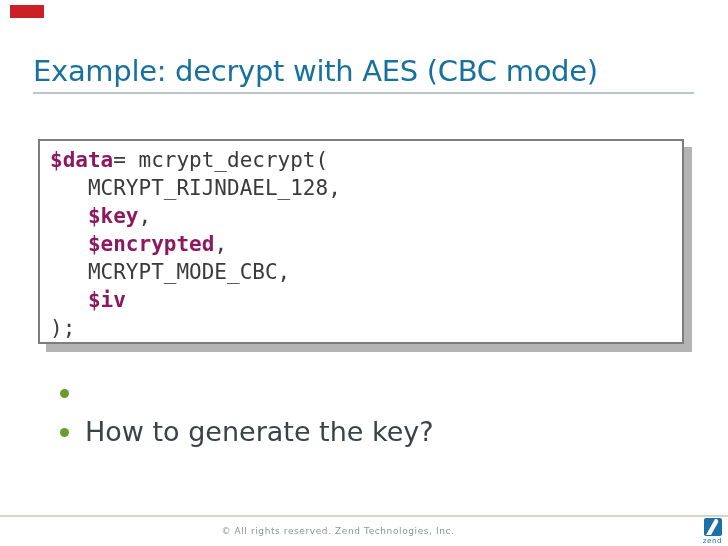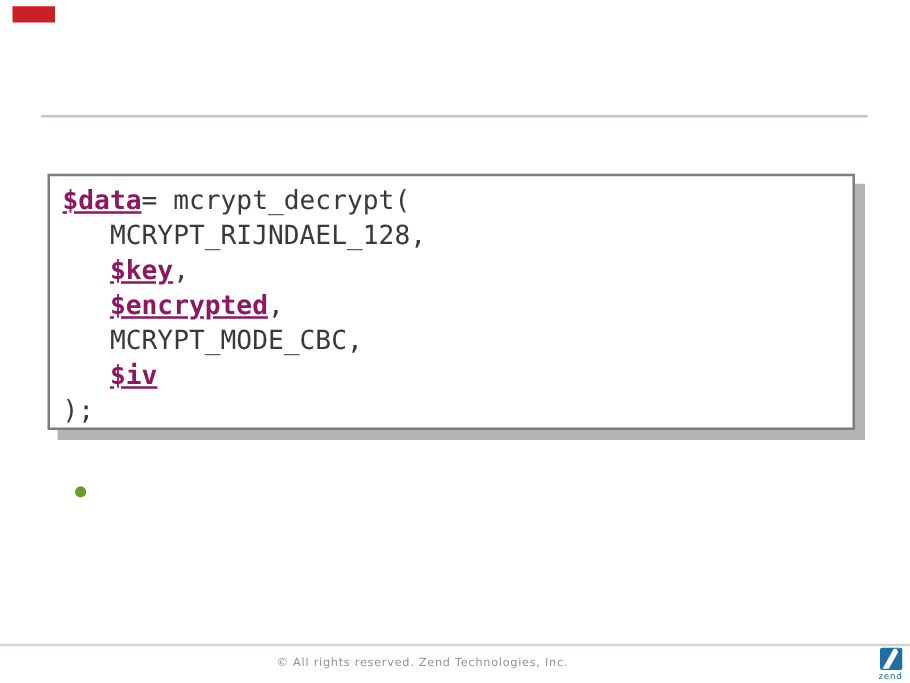--- a/index.html
+++ b/index.html
@@ -50,21 +50,20 @@
     padding: 5px 10px;
     font-family: "DejaVu Sans Mono", "Liberation Mono", monospace;
     font-size: 21px;
     line-height: 28px;
     color: var(--code, #3a3a3a);
   }
   .code-pre div { white-space: pre; }
   .code-pre .kw {
     font-weight: bold;
     color: var(--keyword, #8c195f);
-    text-decoration: underline;
   }
   .bullet-list {
     position: absolute;
     left: 60px; top: 378px;
     margin: 0; padding: 0;
     list-style: none;
   }
   .bullet-item {
     display: flex;
     align-items: flex-start;
@@ -114,29 +113,34 @@
     color: var(--zend_blue, #1e6fa5);
   }
 </style>
 </head>
 <body>
 
 <div class="slide">
 
   <div class="red-accent"></div>
 
+  <h1 class="slide-title">Example: decrypt with AES (CBC mode)</h1>
   <div class="title-rule"></div>
 
   <div class="code-box">
     <pre class="code-pre"><div><span class="kw">$data</span><span>= mcrypt_decrypt(</span></div><div><span>   MCRYPT_RIJNDAEL_128,</span></div><div><span>   </span><span class="kw">$key</span><span>,</span></div><div><span>   </span><span class="kw">$encrypted</span><span>,</span></div><div><span>   MCRYPT_MODE_CBC,</span></div><div><span>   </span><span class="kw">$iv</span></div><div><span>);</span></div></pre>
   </div>
 
   <ul class="bullet-list">
       <li class="bullet-item">
         <span class="bullet-dot"></span>
+      </li>
+      <li class="bullet-item">
+        <span class="bullet-dot"></span>
+        <span class="bullet-text">How to generate the key?</span>
       </li>
     </ul>
 
   <div class="footer-rule"></div>
   <div class="footer-text">© All rights reserved. Zend Technologies, Inc.</div>
 
   <div class="zend-logo">
     <svg width="18" height="18" viewBox="0 0 18 18">
       <rect x="0" y="0" width="18" height="18" rx="2" fill="#1e6fa5"></rect>
       <polygon points="11,1 16,1 7,17 2,17" fill="#ffffff"></polygon>

